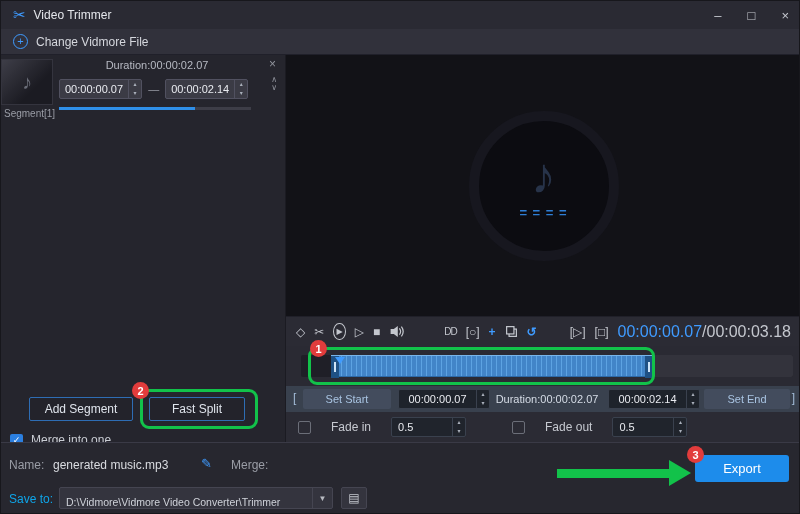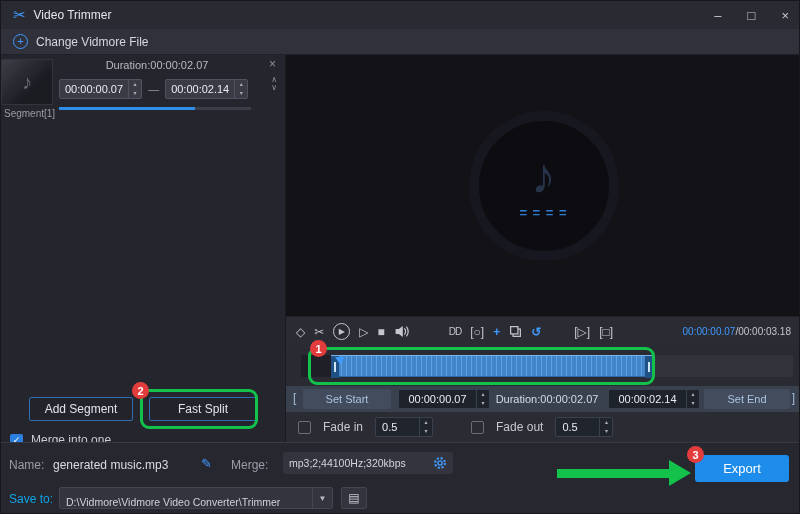--- a/index.html
+++ b/index.html
@@ -28,39 +28,39 @@
   .spin { display: flex; height: 20px; background: #3b3b45; border: 1px solid #515160; border-radius: 2px; }
   .spin-val { font-size: 11px; color: #e9ebf0; line-height: 18px; padding: 0 5px; text-align: center; white-space: nowrap; }
   .spin-arrows { width: 13px; border-left: 1px solid #515160; display: flex; flex-direction: column; }
   .sa { font-size: 6px; line-height: 9px; color: #aab0bb; text-align: center; flex: 1; }
   .seg-sep { font-size: 11px; color: #9a9da6; }
   .seg-progress { position: absolute; left: 58px; top: 52px; width: 192px; height: 3px; background: #3d3d47; }
   .seg-progress-fill { width: 71%; height: 100%; background: #2f8fe8; }
   .seg-label { position: absolute; left: 3px; top: 53px; font-size: 10px; color: #9a9da6; }
   .btn-outline { position: absolute; height: 24px; background: #23232b; border: 1px solid #2e6db4; border-radius: 2px; color: #dfe4ec; font-size: 12px; display: flex; align-items: center; justify-content: center; }
   #add-segment { left: 28px; top: 342px; width: 104px; }
-  #fast-split { left: 148px; top: 342px; width: 108px; }
+  #fast-split { left: 148px; top: 342px; width: 96px; }
   .merge-row { position: absolute; left: 9px; top: 378px; display: flex; align-items: center; gap: 8px; }
   .checkbox-on { width: 13px; height: 13px; background: #2b7fe0; border-radius: 2px; color: #fff; font-size: 9px; line-height: 13px; text-align: center; }
   .merge-label { font-size: 12px; color: #c9ccd3; }
 
   
   .preview { position: absolute; left: 285px; top: 54px; width: 515px; height: 261px; background: #121217; }
   .art { position: absolute; left: 50%; top: 50%; transform: translate(-50%, -50%); width: 150px; height: 150px; border-radius: 50%; background: #0c0c11; border: 10px solid #17171f; display: flex; flex-direction: column; align-items: center; justify-content: center; }
   .art-note { font-size: 50px; color: #273349; line-height: 1; }
   .art-bars { font-size: 13px; font-weight: bold; color: #2f7fd6; letter-spacing: 1px; margin-top: 4px; }
 
   
   .transport { position: absolute; left: 285px; top: 315px; width: 515px; height: 30px; background: #2b2b34; border-top: 1px solid #202029; display: flex; align-items: center; padding: 0 10px; gap: 9px; font-size: 12px; color: #c4c7ce; }
   .t-icon { display: inline-flex; align-items: center; justify-content: center; }
   .play-circle { width: 17px; height: 17px; border: 1px solid #c4c7ce; border-radius: 50%; display: flex; align-items: center; justify-content: center; font-size: 8px; }
   .t-blue { color: #3f9bff; font-weight: bold; }
   .t-ab { margin-left: 30px; font-size: 10px; font-weight: normal; letter-spacing: -1px; }
   .grp-c { margin-left: 24px; }
-  .t-time { margin-left: auto; font-size: 10px; white-space: nowrap; }
+  .t-time { margin-left: auto; font-size: 16px; white-space: nowrap; }
   .t-time .cur { color: #3f9bff; }
   .t-time .tot { color: #c4c7ce; }
 
   
   .timeline { position: absolute; left: 285px; top: 345px; width: 515px; height: 40px; background: #2a2a33; }
   .track { position: absolute; left: 15px; top: 9px; width: 492px; height: 22px; background: #1f1f27; border-radius: 2px; }
   .track-after { position: absolute; left: 352px; top: 0; width: 140px; height: 22px; background: #33333c; border-radius: 0 2px 2px 0; }
   .selection { position: absolute; left: 30px; top: 0; width: 322px; height: 22px; background: repeating-linear-gradient(90deg, #5da3e2 0px, #5da3e2 1px, #4285c8 1px, #4285c8 5px); border-top: 1px solid #78b5ea; border-bottom: 1px solid #2d6aa8; }
   .handle { position: absolute; top: 0; width: 8px; height: 22px; background: #1f5184; }
   .handle.left { left: 0; }
@@ -88,24 +88,24 @@
   #set-start { left: 17px; width: 88px; }
   #set-end { left: 418px; width: 86px; }
   .trim-spin { position: absolute; top: 3px; height: 20px; background: #1e232b; border: 1px solid #3a414e; border-radius: 2px; display: flex; }
   .trim-spin .spin-val { flex: 1; }
   .trim-spin .spin-arrows { border-left: 1px solid #3a414e; }
   #trim-start { left: 112px; width: 92px; }
   #trim-end { left: 322px; width: 92px; }
   .trim-duration { position: absolute; left: 204px; top: 0; width: 114px; height: 26px; line-height: 26px; text-align: center; font-size: 11px; color: #d5dce6; }
 
   
-  .fade-row { position: absolute; left: 285px; top: 411px; width: 515px; height: 30px; background: #2b2b34; display: flex; align-items: center; padding-left: 12px; gap: 12px; }
+  .fade-row { position: absolute; left: 285px; top: 411px; width: 515px; height: 30px; background: #2b2b34; display: flex; align-items: center; padding-left: 12px; gap: 20px; }
   .checkbox-off { width: 13px; height: 13px; border: 1px solid #6b6e78; border-radius: 2px; }
   .fade-label { font-size: 12px; color: #c6c9d0; }
-  .fade-spin { height: 20px; width: 58px; background: #20242c; border: 1px solid #3a414e; border-radius: 2px; display: flex; }
+  .fade-spin { height: 20px; width: 75px; background: #20242c; border: 1px solid #3a414e; border-radius: 2px; display: flex; }
   .fade-spin .spin-val { flex: 1; text-align: left; padding-left: 6px; }
   .fade-spin .spin-arrows { border-left: 1px solid #3a414e; }
   .fade-gap { margin-left: 26px; }
 
   
   .bottom-bar { position: absolute; left: 0; top: 441px; width: 800px; height: 73px; background: #27272f; border-top: 1px solid #3a3a46; }
   .name-label { position: absolute; left: 8px; top: 15px; font-size: 12px; color: #9a9da6; }
   .name-value { position: absolute; left: 52px; top: 15px; font-size: 12px; color: #dadce1; }
   .edit-icon { position: absolute; left: 200px; top: 13px; font-size: 13px; color: #3f9bff; }
   .output-label { position: absolute; left: 230px; top: 15px; font-size: 12px; color: #9a9da6; }
@@ -274,29 +274,20 @@
         <span class="sa">▾</span>
       </span>
     </span>
   </div>
 
   <div class="bottom-bar">
     <span class="name-label">Name:</span>
     <span class="name-value">generated music.mp3</span>
     <span class="edit-icon">✎</span>
     <span class="output-label">Merge:</span>
-    <div class="output-box">
-      <span class="output-text">mp3;2;44100Hz;320kbps</span>
-      <span style="display:inline-flex;">
-        <svg width="14" height="14" viewBox="0 0 20 20">
-          <circle cx="10" cy="10" r="7" fill="none" stroke="#3f9bff" stroke-width="3" stroke-dasharray="3 2.5"></circle>
-          <circle cx="10" cy="10" r="3" fill="none" stroke="#3f9bff" stroke-width="2"></circle>
-        </svg>
-      </span>
-    </div>
 
     <div class="arrow-shaft"></div>
     <div class="arrow-head"></div>
     <div class="export-btn">Export</div>
     <div class="anno-num" id="num3">3</div>
 
     <span class="save-label">Save to:</span>
     <div class="save-combo">
       <span class="save-path">D:\Vidmore\Vidmore Video Converter\Trimmer</span>
       <span class="save-dd">▼</span>

